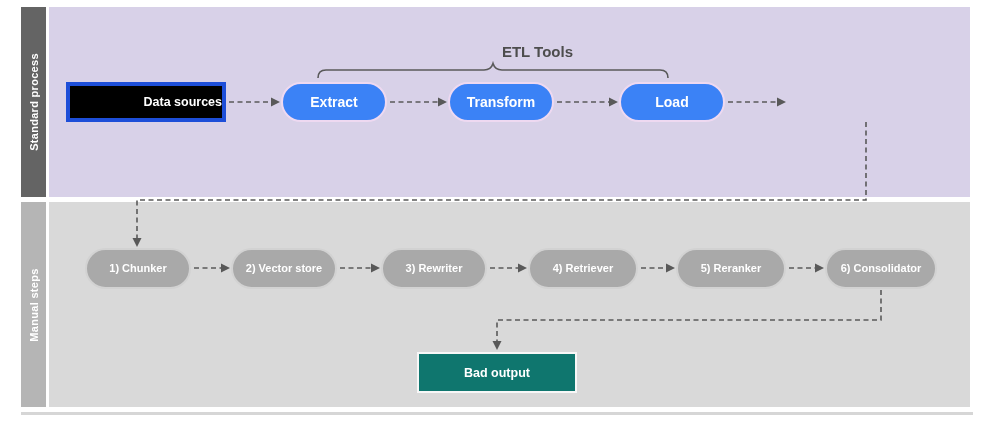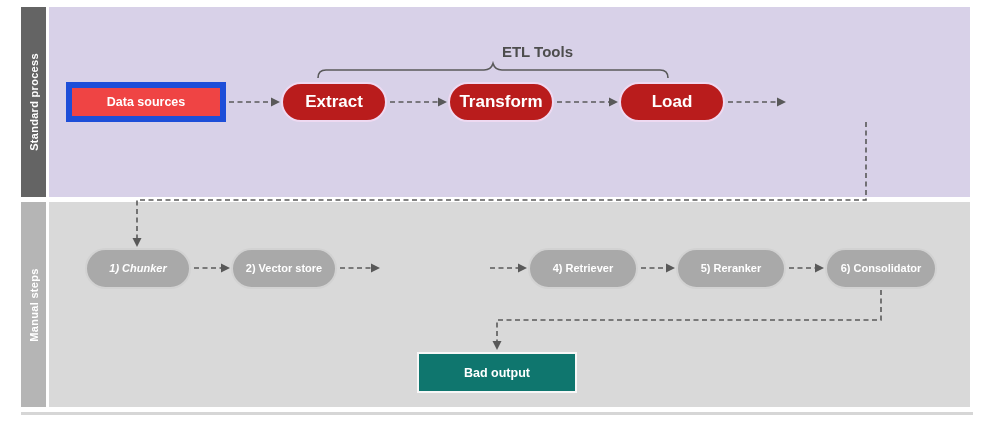--- a/index.html
+++ b/index.html
@@ -30,29 +30,30 @@
     position: absolute;
     display: flex;
     align-items: center;
     justify-content: center;
     text-align: center;
     color: #ffffff;
     font-weight: bold;
     box-sizing: border-box;
   }
   .rect-node {
-    background: #ef4444;
-    border: 6px solid #1d4ed8;
+    background: #000000;
+    border: 4px solid #1d4ed8;
     font-size: 12.5px;
+    justify-content: flex-end;
   }
   .pink-pill {
-    background: #b91c1c;
+    background: #3b82f6;
     border: 2px solid #eed9f1;
     border-radius: 21px;
-    font-size: 17px;
+    font-size: 14px;
   }
   .gray-pill {
     background: #a9a9a9;
     border: 2px solid #d2d2d2;
     border-radius: 21px;
     font-size: 11px;
     line-height: 13px;
     padding: 0 12px;
   }
   .yellow-node {
@@ -111,25 +112,28 @@
   <div class="node pink-pill" style="left:281px; top:82px; width:106px; height:40px;">
     <span>Extract</span>
   </div>
   <div class="node pink-pill" style="left:448px; top:82px; width:106px; height:40px;">
     <span>Transform</span>
   </div>
   <div class="node pink-pill" style="left:619px; top:82px; width:106px; height:40px;">
     <span>Load</span>
   </div>
 
-  <div class="node gray-pill" style="left:85px; top:248px; width:106px; height:41px;font-style:italic;">
+  <div class="node gray-pill" style="left:85px; top:248px; width:106px; height:41px;">
     <span>1) Chunker</span>
   </div>
   <div class="node gray-pill" style="left:231px; top:248px; width:106px; height:41px;">
     <span>2) Vector store</span>
+  </div>
+  <div class="node gray-pill" style="left:381px; top:248px; width:106px; height:41px;">
+    <span>3) Rewriter</span>
   </div>
   <div class="node gray-pill" style="left:528px; top:248px; width:110px; height:41px;text-align:center;">
     <span>4) Retriever</span>
   </div>
   <div class="node gray-pill" style="left:676px; top:248px; width:110px; height:41px;">
     <span>5) Reranker</span>
   </div>
   <div class="node gray-pill" style="left:825px; top:248px; width:112px; height:41px;">
     <span>6) Consolidator</span>
   </div>

